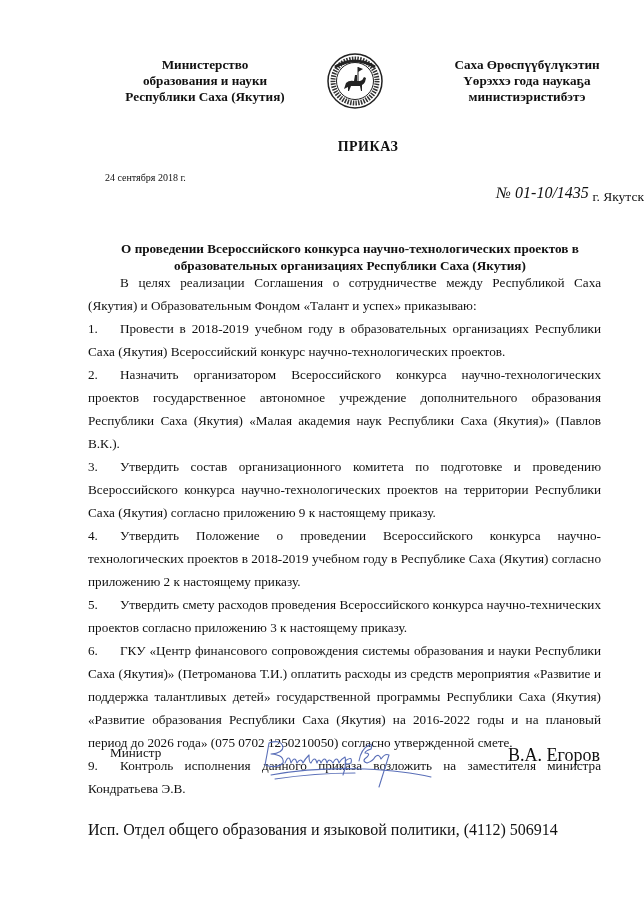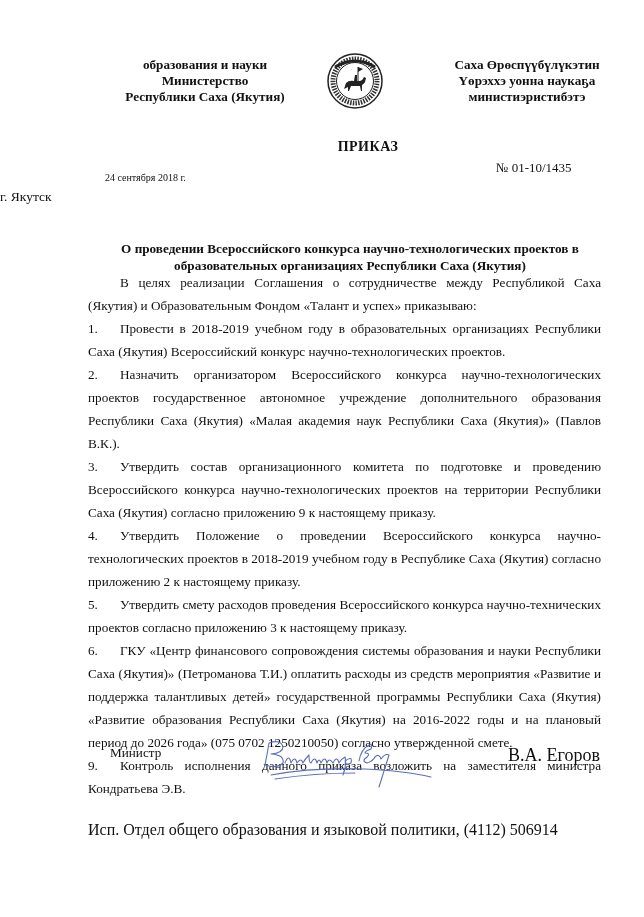--- a/index.html
+++ b/index.html
@@ -10,22 +10,22 @@
     .hdr-left, .hdr-right { position: absolute; top: 57px; text-align: center;
       font-weight: bold; font-size: 13.2px; line-height: 16px; }
     .hdr-left { left: 105px; width: 200px; }
     .hdr-right { left: 432px; width: 190px; }
 
     .emblem { position: absolute; left: 327px; top: 53px; width: 56px; height: 56px; }
 
     .title { position: absolute; left: 0; width: 644px; top: 139px; text-align: center;
       font-weight: bold; font-size: 14px; letter-spacing: 0.5px; padding-left: 46px; }
     .date { position: absolute; left: 105px; top: 172px; font-size: 10px; }
-    .number { position: absolute; left: 496px; top: 160px; font-size: 13px; }
-    .city { position: absolute; left: 0; width: 644px; text-align: left; top: 189px; font-size: 13.5px; }
+    .number { position: absolute; left: 496px; top: 184px; font-size: 16px; font-style: italic; }
+    .city { position: absolute; left: 0; width: 644px; text-align: right; top: 189px; font-size: 13.5px; }
 
     .subject { position: absolute; left: 100px; width: 500px; top: 240px; text-align: center;
       font-weight: bold; font-size: 13.2px; line-height: 17px; }
 
     .body { position: absolute; left: 88px; width: 513px; top: 271px;
       font-size: 13.2px; line-height: 23px; text-align: justify; }
     .body p { margin: 0; }
     .body .intro { text-indent: 32px; }
     .item { text-align: justify; }
     .item .num { display: inline-block; width: 32px; }
@@ -35,40 +35,40 @@
     .signature { position: absolute; left: 255px; top: 725px; width: 190px; height: 70px; }
 
     .footer { position: absolute; left: 88px; top: 821px; font-size: 16px; }
   </style>
 </head>
 <body>
 
 <div class="page">
 
   <div class="hdr-left">
+    <div>Министерство</div>
     <div>образования и науки</div>
-    <div>Министерство</div>
     <div>Республики Саха (Якутия)</div>
   </div>
 
   <svg class="emblem" viewBox="0 0 56 56">
     <circle cx="28" cy="28" r="27" fill="#fff" stroke="#222" stroke-width="1.5"></circle>
     <circle cx="28" cy="28" r="22" fill="none" stroke="#333" stroke-width="5" stroke-dasharray="1.5 1.2"></circle>
     <circle cx="28" cy="28" r="18.5" fill="#fff" stroke="#222" stroke-width="1"></circle>
     <path d="M8 14 Q28 2 48 14" fill="none" stroke="#222" stroke-width="3"></path>
 
     <path d="M17 36 L19 30 Q22 27 27 28 L33 28 Q36 27 37 24 L39 25 L38 29 Q37 31 35 32 L35 38 L34 38 L33 33 L24 33 L22 38 L21 38 L21 34 Z" fill="#222"></path>
     <path d="M27 28 L28 22 L30 22 L30 28 Z" fill="#222"></path>
     <path d="M31 14 L31 28" stroke="#222" stroke-width="1"></path>
     <path d="M31 14 L36 16 L31 19 Z" fill="#222"></path>
   </svg>
 
   <div class="hdr-right">
     <div>Саха Өрөспүүбүлүкэтин</div>
-    <div>Үөрэххэ уонна наукаҕа</div>
+    <div>Үөрэххэ года наукаҕа</div>
     <div>министиэристибэтэ</div>
   </div>
 
   <div class="title">ПРИКАЗ</div>
   <div class="date">24 сентября 2018 г.</div>
   <div class="number">№ 01-10/1435</div>
   <div class="city">г. Якутск</div>
 
   <div class="subject">
     <div>О проведении Всероссийского конкурса научно-технологических проектов в</div>

